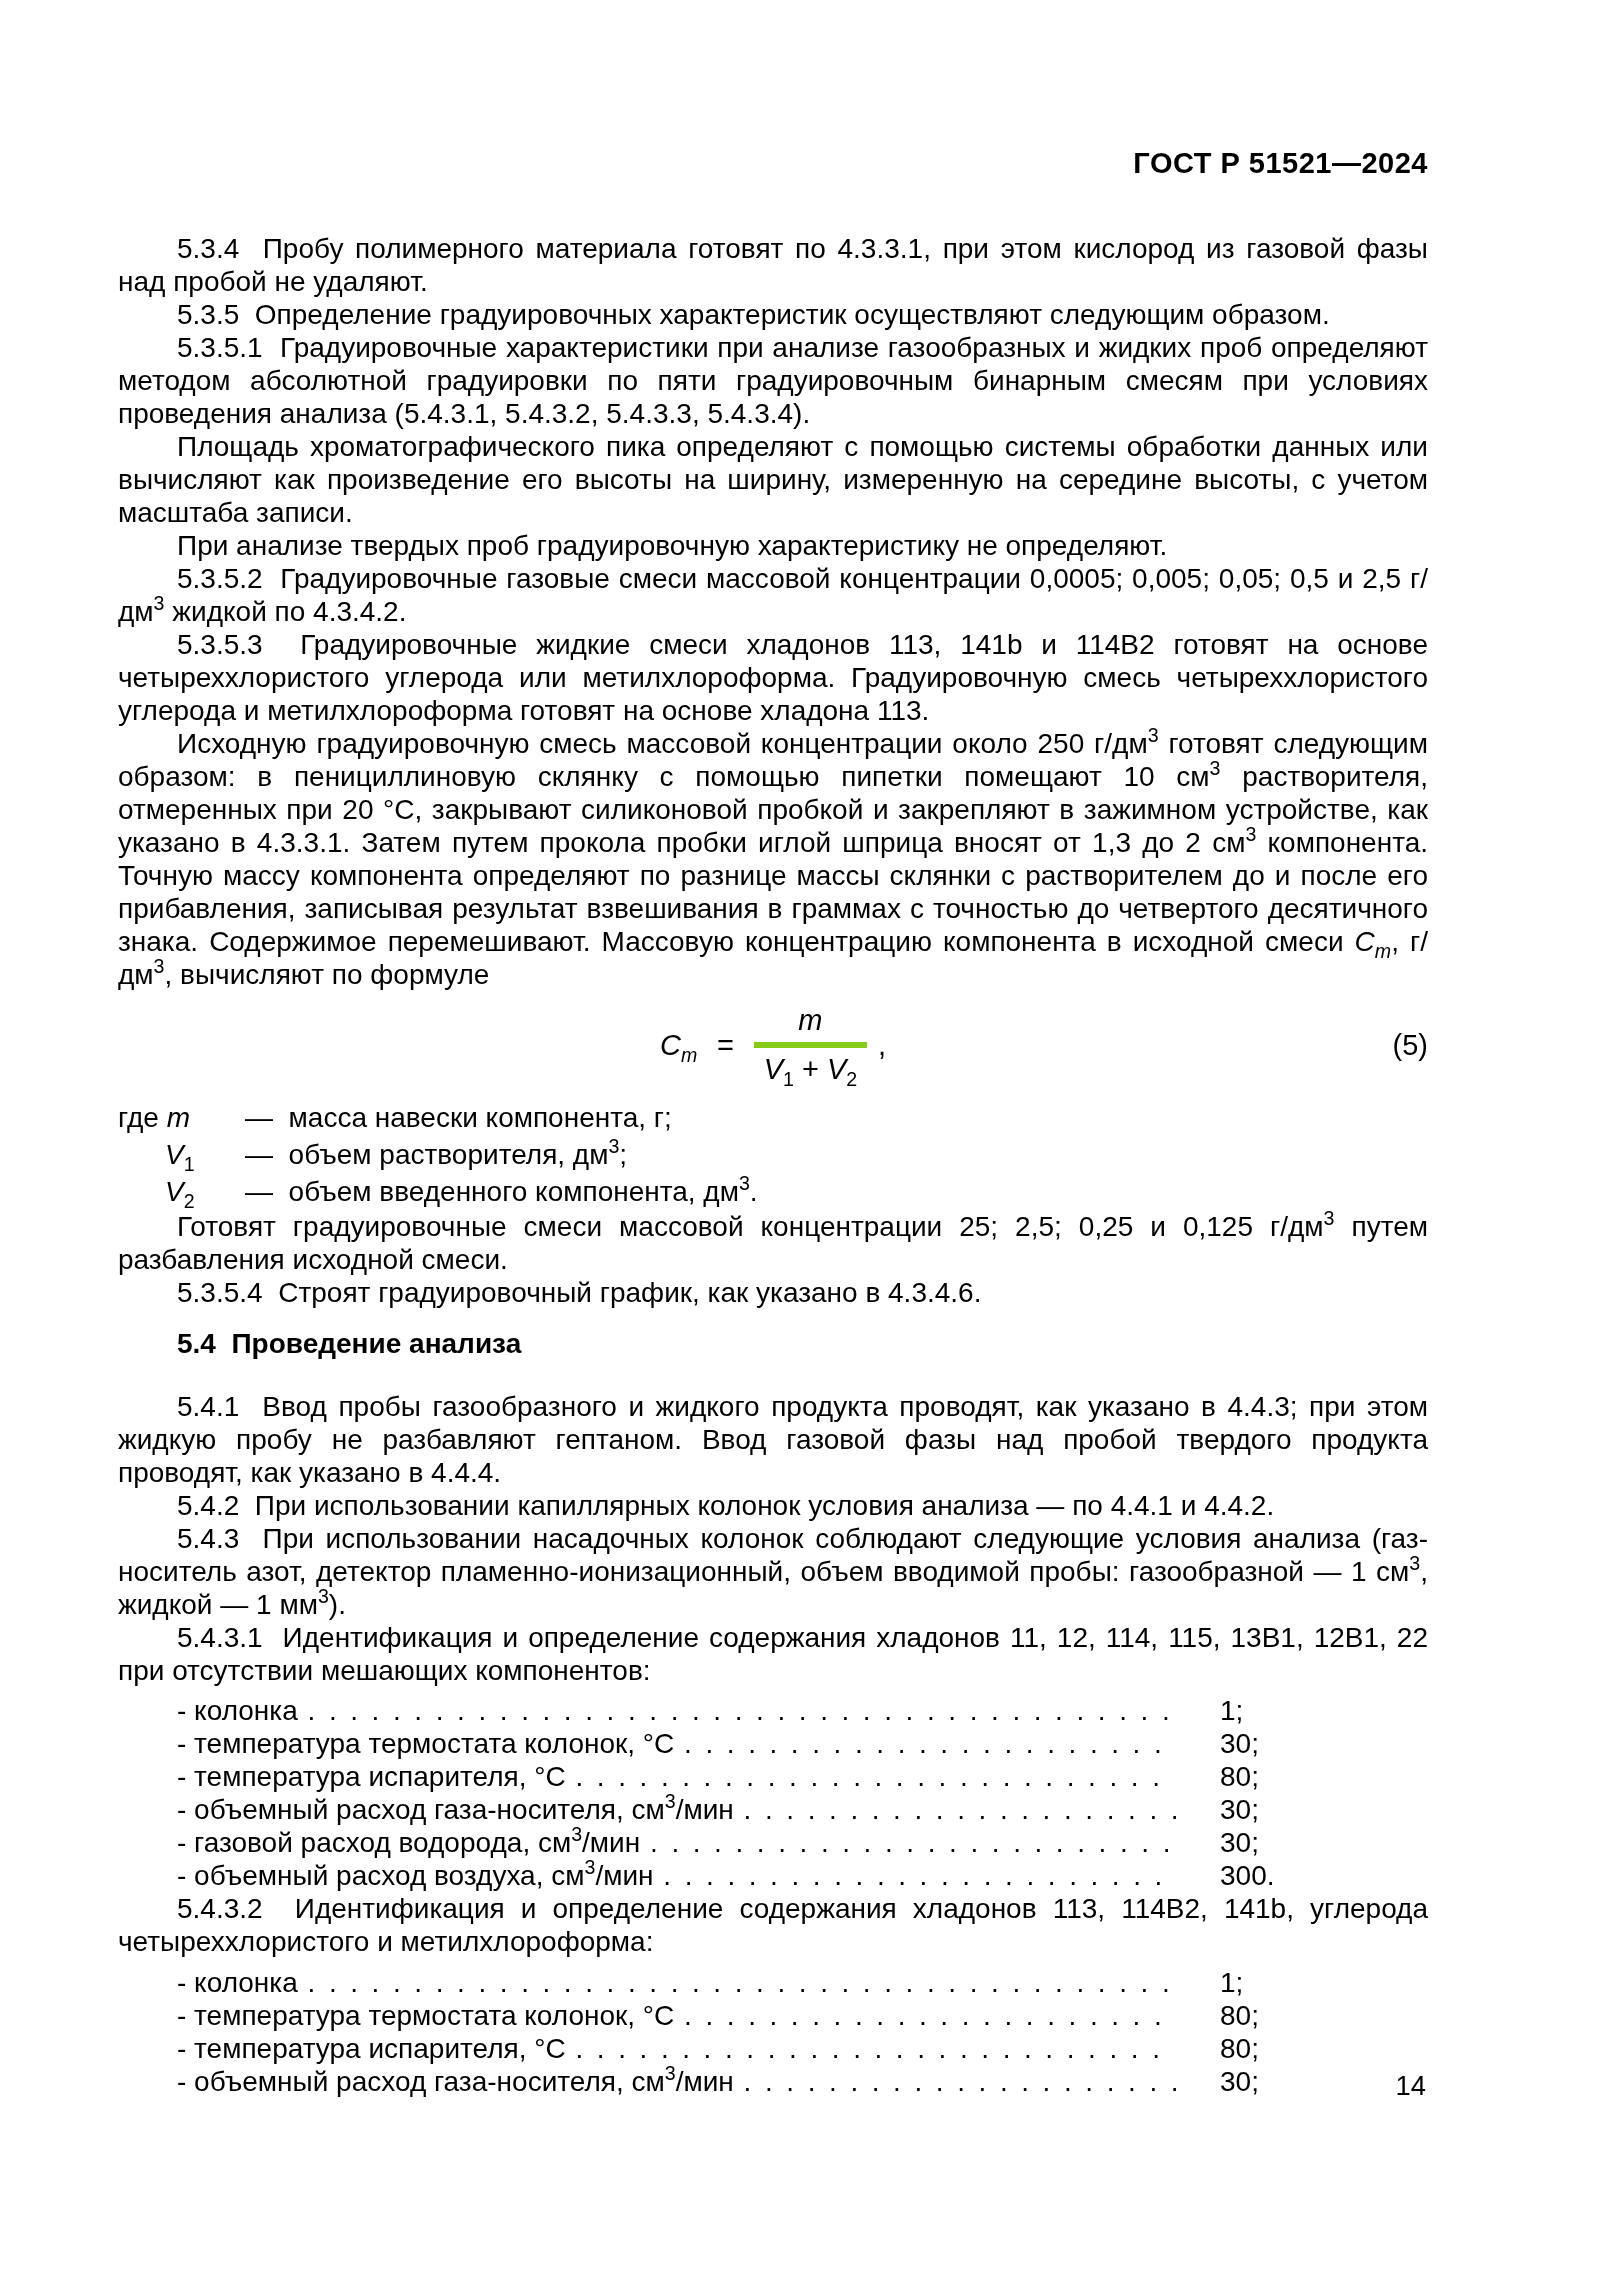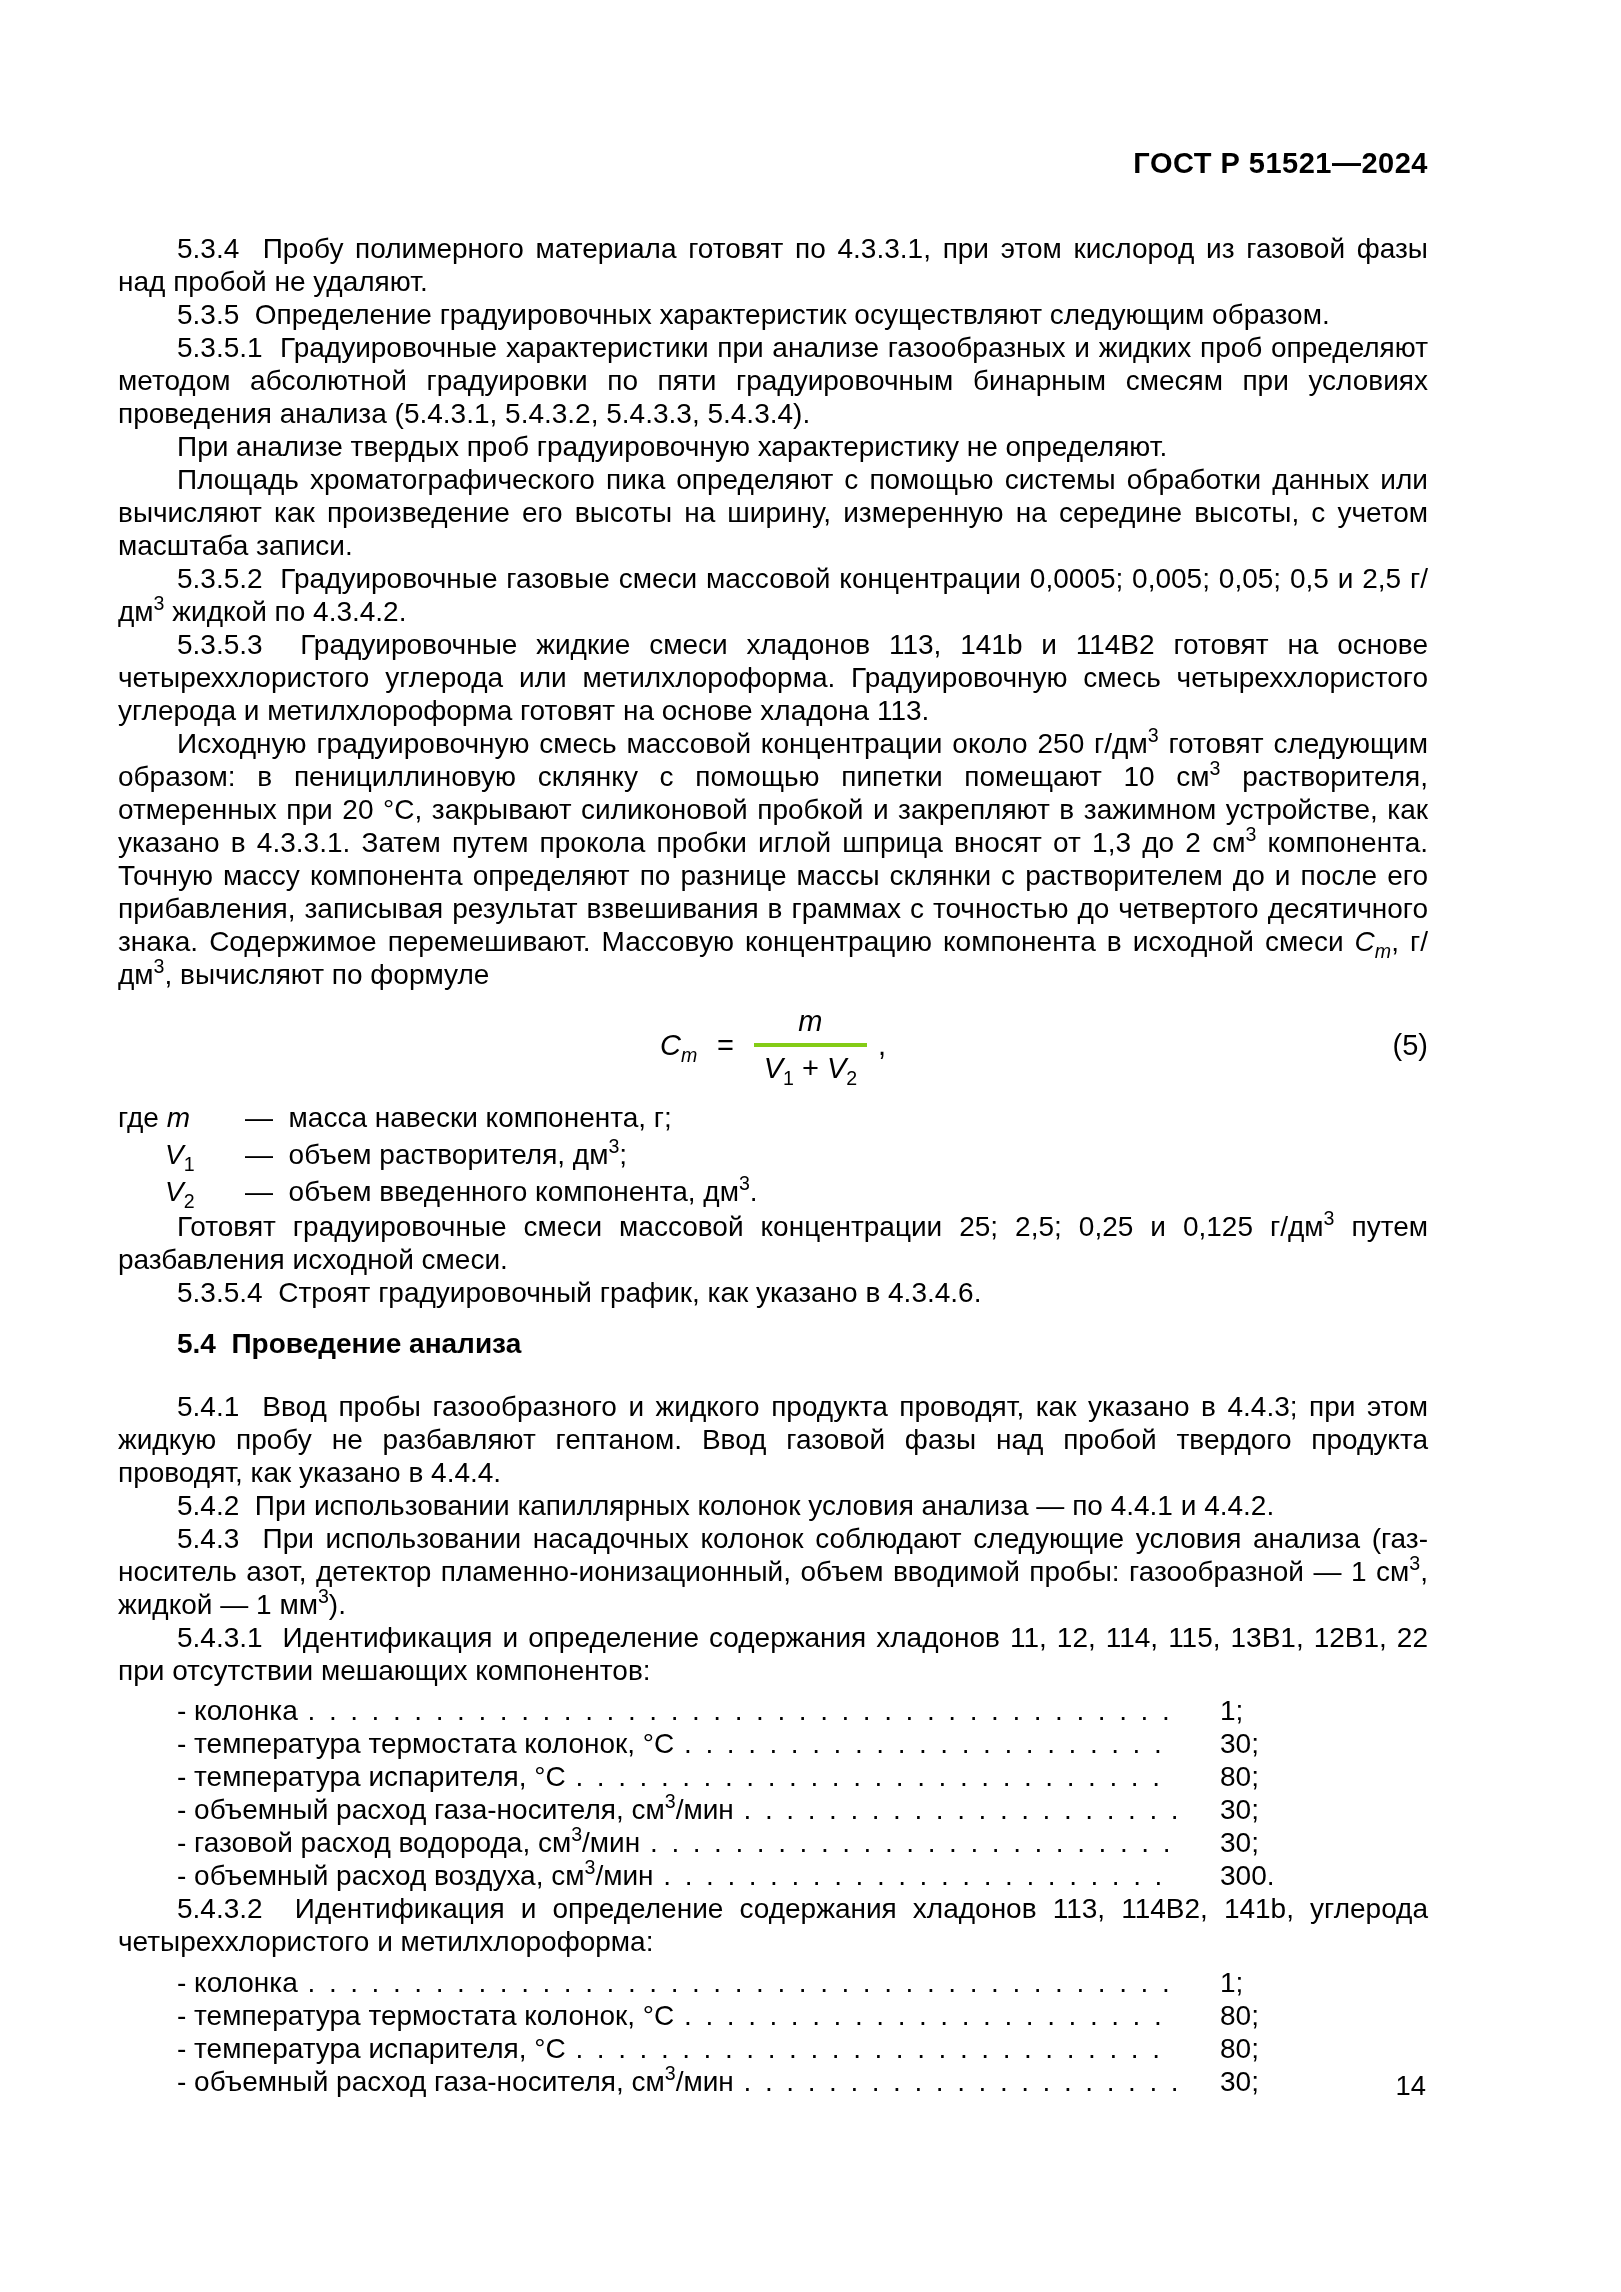--- a/index.html
+++ b/index.html
@@ -50,21 +50,21 @@
     height:108px;
     display:flex;
     align-items:center;
     justify-content:center;
     font-size:29px;
     gap:8px;
   }
   .formula-eq { margin:0 11.8px; }
   .frac { display:inline-block; text-align:center; }
   .frac .fnum { display:block; padding:0 9.8px 4.9px; }
-  .frac .fden { display:block; border-top:4px solid #84cc16; padding:4.9px 9.8px 0; }
+  .frac .fden { display:block; border-top:6px solid #84cc16; padding:4.9px 9.8px 0; }
   .f-comma { align-self:center; margin-left:2.9px; }
   .f-label {
     position:absolute;
     right:0; top:50%;
     transform:translateY(-50%);
   }
 
   
   .def {
     display:flex;
@@ -107,22 +107,22 @@
 </head>
 <body>
 
 <div class="page">
   <div class="textblock">
     <div class="doc-header">ГОСТ Р 51521—2024</div>
     <div id="content-root">
         <div class="para"><span>5.3.4&nbsp; Пробу полимерного материала готовят по 4.3.3.1, при этом кислород из газовой фазы над пробой не удаляют.</span></div>
         <div class="para"><span>5.3.5&nbsp; Определение градуировочных характеристик осуществляют следующим образом.</span></div>
         <div class="para"><span>5.3.5.1&nbsp; Градуировочные характеристики при анализе газообразных и жидких проб определяют методом абсолютной градуировки по пяти градуировочным бинарным смесям при условиях проведения анализа (5.4.3.1, 5.4.3.2, 5.4.3.3, 5.4.3.4).</span></div>
+        <div class="para"><span>Площадь хроматографического пика определяют с помощью системы обработки данных или вычисляют как произведение его высоты на ширину, измеренную на середине высоты, с учетом масштаба записи.</span></div>
         <div class="para"><span>При анализе твердых проб градуировочную характеристику не определяют.</span></div>
-        <div class="para"><span>Площадь хроматографического пика определяют с помощью системы обработки данных или вычисляют как произведение его высоты на ширину, измеренную на середине высоты, с учетом масштаба записи.</span></div>
         <div class="para"><span>5.3.5.2&nbsp; Градуировочные газовые смеси массовой концентрации 0,0005; 0,005; 0,05; 0,5 и 2,5 г/дм</span><span class="sup">3</span><span> жидкой по 4.3.4.2.</span></div>
         <div class="para"><span>5.3.5.3&nbsp; Градуировочные жидкие смеси хладонов 113, 141b и 114В2 готовят на основе четыреххлористого углерода или метилхлороформа. Градуировочную смесь четыреххлористого углерода и метилхлороформа готовят на основе хладона 113.</span></div>
         <div class="para"><span>Исходную градуировочную смесь массовой концентрации около 250 г/дм</span><span class="sup">3</span><span> готовят следующим образом: в пенициллиновую склянку с помощью пипетки помещают 10 см</span><span class="sup">3</span><span> растворителя, отмеренных при 20 °С, закрывают силиконовой пробкой и закрепляют в зажимном устройстве, как указано в 4.3.3.1. Затем путем прокола пробки иглой шприца вносят от 1,3 до 2 см</span><span class="sup">3</span><span> компонента. Точную массу компонента определяют по разнице массы склянки с растворителем до и после его прибавления, записывая результат взвешивания в граммах с точностью до четвертого десятичного знака. Содержимое перемешивают. Массовую концентрацию компонента в исходной смеси </span><span class="i">C</span><span class="i sub">m</span><span>, г/дм</span><span class="sup">3</span><span>, вычисляют по формуле</span></div>
         <div class="formula-row">
           <span><span class="i">C</span><span class="i sub">m</span></span>
           <span class="formula-eq">=</span>
           <span class="frac">
             <span class="fnum"><span class="i">m</span></span>
             <span class="fden"><span class="i">V</span><span class="sub">1</span><span> + </span><span class="i">V</span><span class="sub">2</span></span>
           </span>

